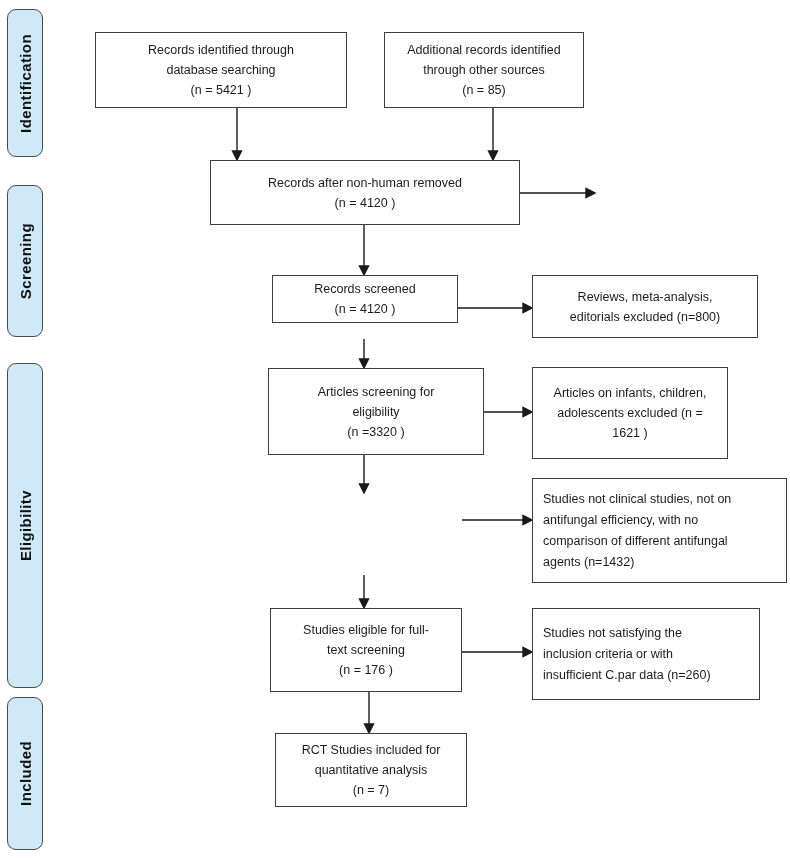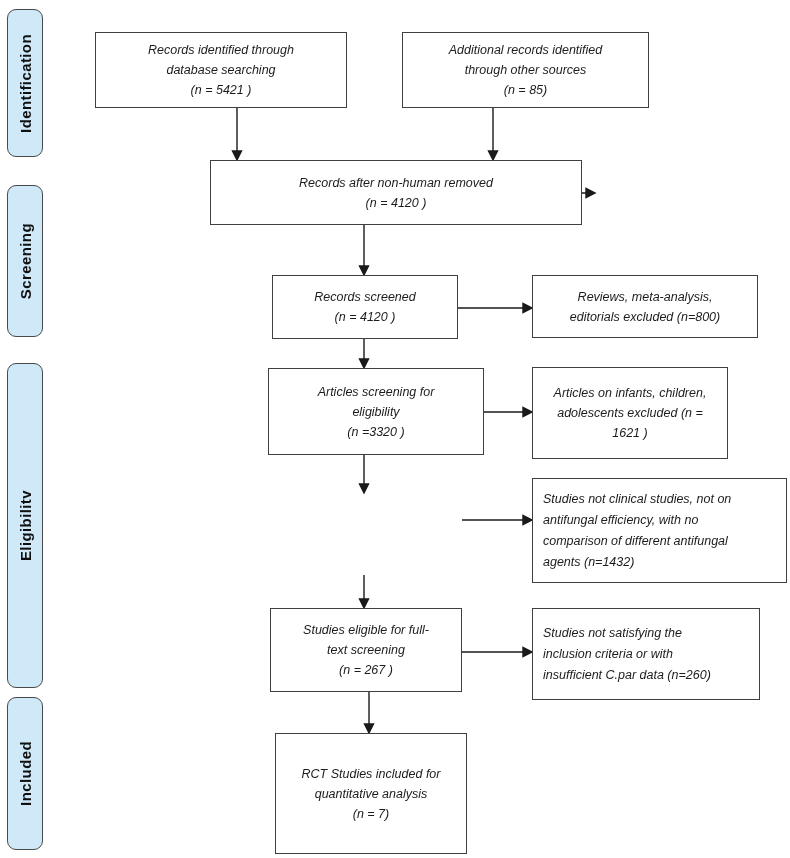--- a/index.html
+++ b/index.html
@@ -51,21 +51,20 @@
     border:1.4px solid var(--box-border);
     display:flex;
     align-items:center;
     justify-content:center;
     text-align:center;
     font-size:12.5px;
     line-height:20px;
     color:var(--text-color);
     white-space:pre-line;
     padding:2px 6px;
-    font-style:italic;
   }
   .fbox.left{
     justify-content:flex-start;
     text-align:left;
     padding:4px 10px;
     line-height:21px;
   }
 </style>
 </head>
 <body>
@@ -113,29 +112,29 @@
     <span class="vtext">Eligibilitv</span>
   </div>
   <div class="stage" style="top:697px;height:153px;">
     <span class="vtext">Included</span>
   </div>
 
   <div class="fbox" style="left:95px;top:32px;width:252px;height:76px;">Records identified through
 database searching
 (n = 5421 )</div>
 
-  <div class="fbox" style="left:402px;top:32px;width:247px;height:76px;">Additional records identified
+  <div class="fbox" style="left:384px;top:32px;width:200px;height:76px;">Additional records identified
 through other sources
 (n =  85)</div>
 
-  <div class="fbox" style="left:210px;top:160px;width:372px;height:65px;">Records after non-human removed
+  <div class="fbox" style="left:210px;top:160px;width:310px;height:65px;">Records after non-human removed
 (n = 4120 )</div>
 
 
-  <div class="fbox" style="left:272px;top:275px;width:186px;height:64px;">Records screened
+  <div class="fbox" style="left:272px;top:275px;width:186px;height:48px;">Records screened
 (n = 4120 )</div>
 
   <div class="fbox" style="left:532px;top:275px;width:226px;height:63px;text-align:center;">Reviews, meta-analysis,
 editorials excluded (n=800)</div>
 
   <div class="fbox" style="left:268px;top:368px;width:216px;height:87px;">Articles screening for
 eligibility
 (n =3320  )</div>
 
   <div class="fbox" style="left:532px;top:367px;width:196px;height:92px;">Articles on infants, children,
@@ -143,23 +142,23 @@
 1621  )</div>
 
 
   <div class="fbox left" style="left:532px;top:478px;width:255px;height:105px;">Studies not clinical studies, not on
 antifungal efficiency, with no
 comparison of different antifungal
 agents (n=1432)</div>
 
   <div class="fbox" style="left:270px;top:608px;width:192px;height:84px;">Studies eligible for full-
 text screening
-(n = 267 )</div>
+(n = 176 )</div>
 
   <div class="fbox left" style="left:532px;top:608px;width:228px;height:92px;">Studies not satisfying the
 inclusion criteria or with
 insufficient C.par data (n=260)</div>
 
-  <div class="fbox" style="left:275px;top:733px;width:192px;height:121px;">RCT Studies included for
+  <div class="fbox" style="left:275px;top:733px;width:192px;height:74px;">RCT Studies included for
 quantitative analysis
 (n =  7)</div>
 
 </div>
 
 </body></html>

